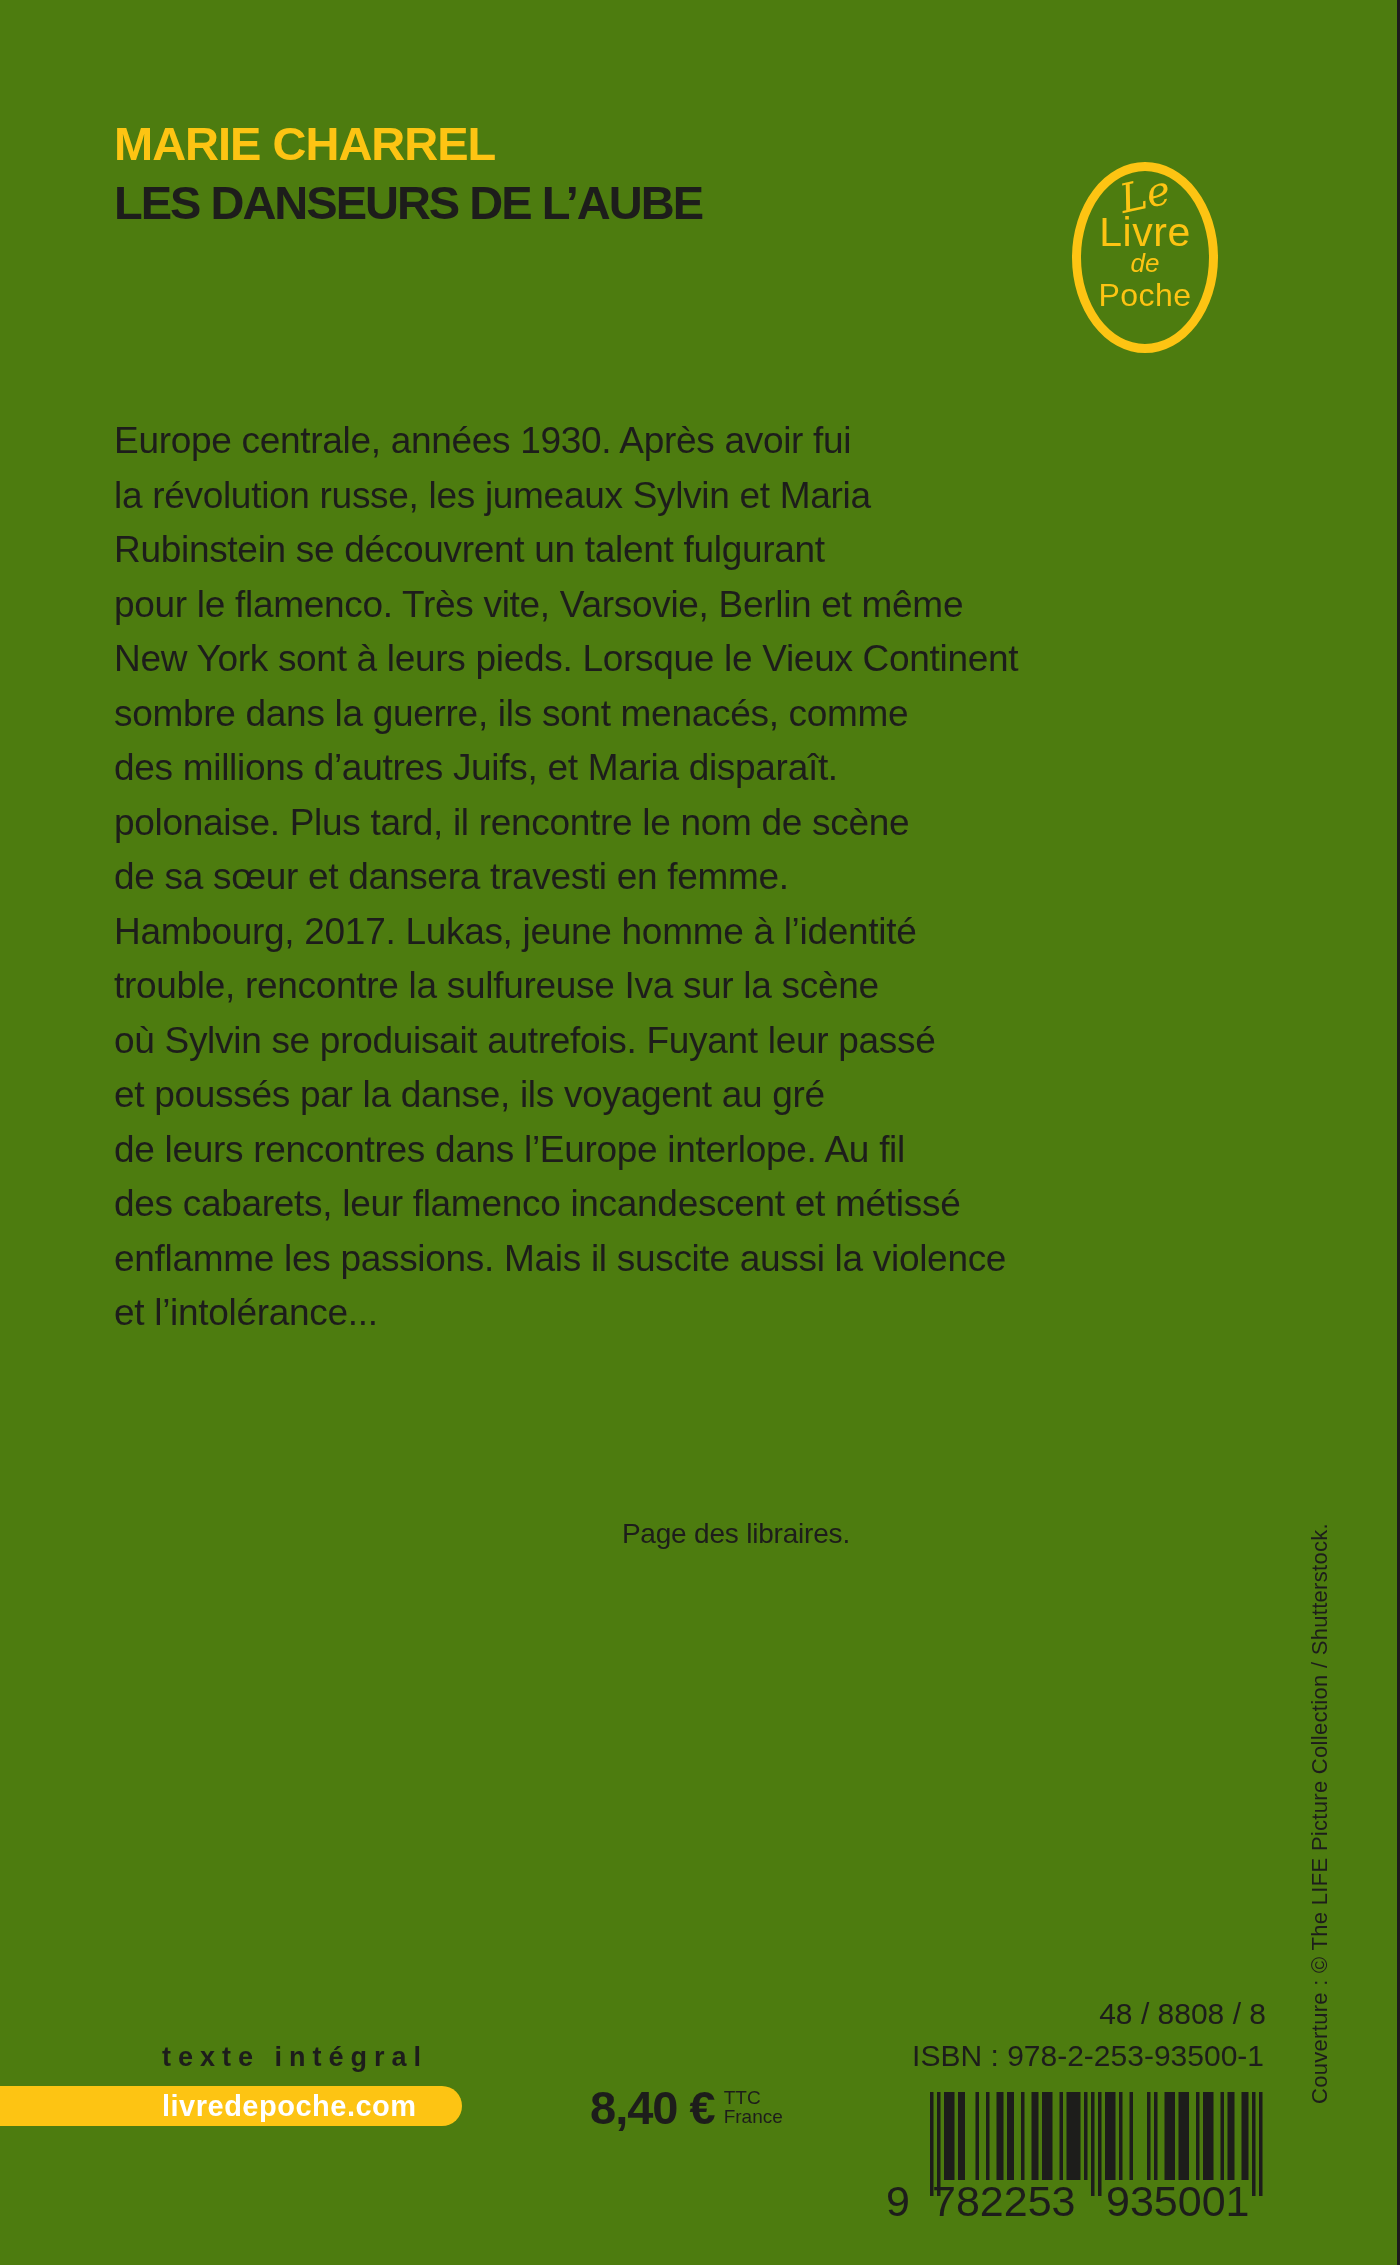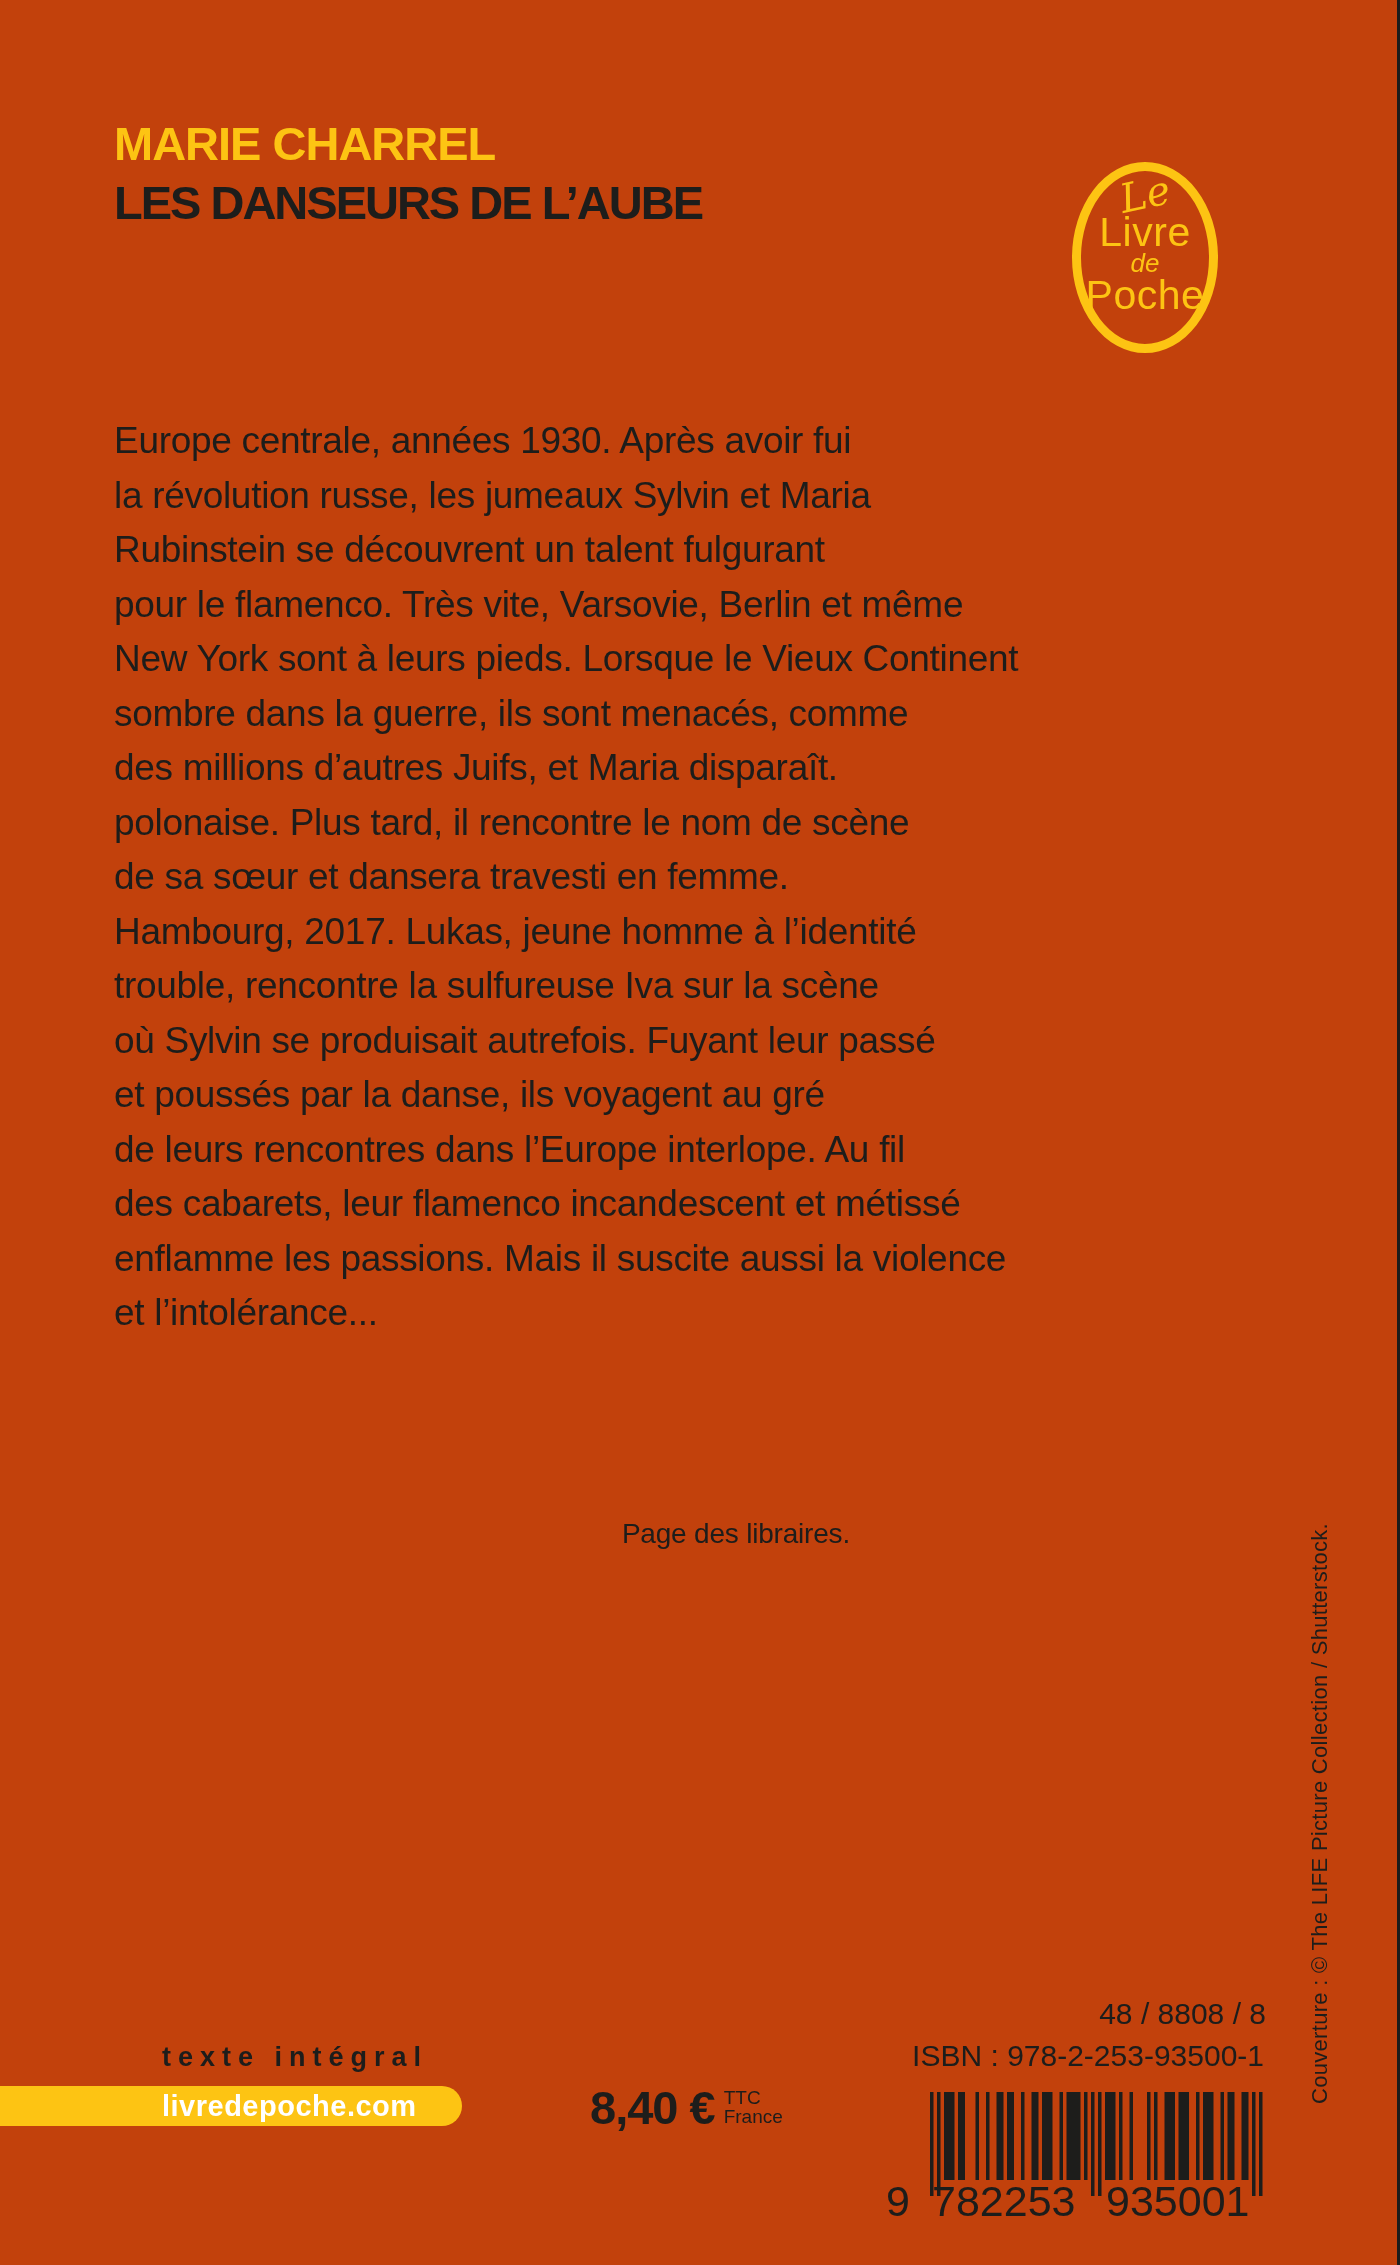--- a/index.html
+++ b/index.html
@@ -1,34 +1,34 @@
 <!DOCTYPE html>
 <html style="--yellow: #fdc413; --ink: #1d1d1b;"><head>
 <meta charset="utf-8">
 <style>
   html,body{margin:0;padding:0;background:#e8e8e8;}
   .page{
-    position:relative;width:1400px;height:2265px;background:#c2410c;
+    position:relative;width:1400px;height:2265px;background:#4d7c0f;
     font-family:"Liberation Sans",sans-serif;color:var(--ink,#1d1d1b);
     overflow:hidden;margin:0 auto;
   }
   
   .author{position:absolute;left:114px;top:120px;font-size:47px;font-weight:700;
     letter-spacing:-1px;color:var(--yellow,#fdc413);line-height:1;}
   .title{position:absolute;left:114px;top:179px;font-size:47px;font-weight:700;
     letter-spacing:-2px;line-height:1;text-align:right;}
   
   .logo{position:absolute;left:1072px;top:162px;width:128px;height:168px;
     border:9px solid var(--yellow,#fdc413);border-radius:50%;
     color:var(--yellow,#fdc413);text-align:center;padding-top:5px;}
   .logo-le{display:block;font-family:"DejaVu Serif",serif;font-style:italic;
     font-size:40px;line-height:36px;transform:rotate(-12deg);}
   .logo-livre{display:block;font-size:41px;line-height:40px;letter-spacing:0.5px;}
   .logo-de{display:block;font-style:italic;font-size:26px;line-height:23px;}
-  .logo-poche{display:block;font-size:41px;line-height:41px;letter-spacing:0.5px;}
+  .logo-poche{display:block;font-size:32px;line-height:41px;letter-spacing:0.5px;}
   
   .synopsis{position:absolute;left:114px;top:414px;width:1170px;
     font-size:37px;line-height:54.5px;letter-spacing:-0.3px;}
   
   .review{position:absolute;left:114px;top:1506px;width:736px;
     font-size:28px;line-height:55px;font-style:italic;letter-spacing:-0.2px;}
   .attribution{font-style:normal;text-align:right;}
   
   .credit{position:absolute;left:1307px;top:2104px;transform:rotate(-90deg);
     transform-origin:0 0;white-space:nowrap;font-size:22px;letter-spacing:0.3px;}

